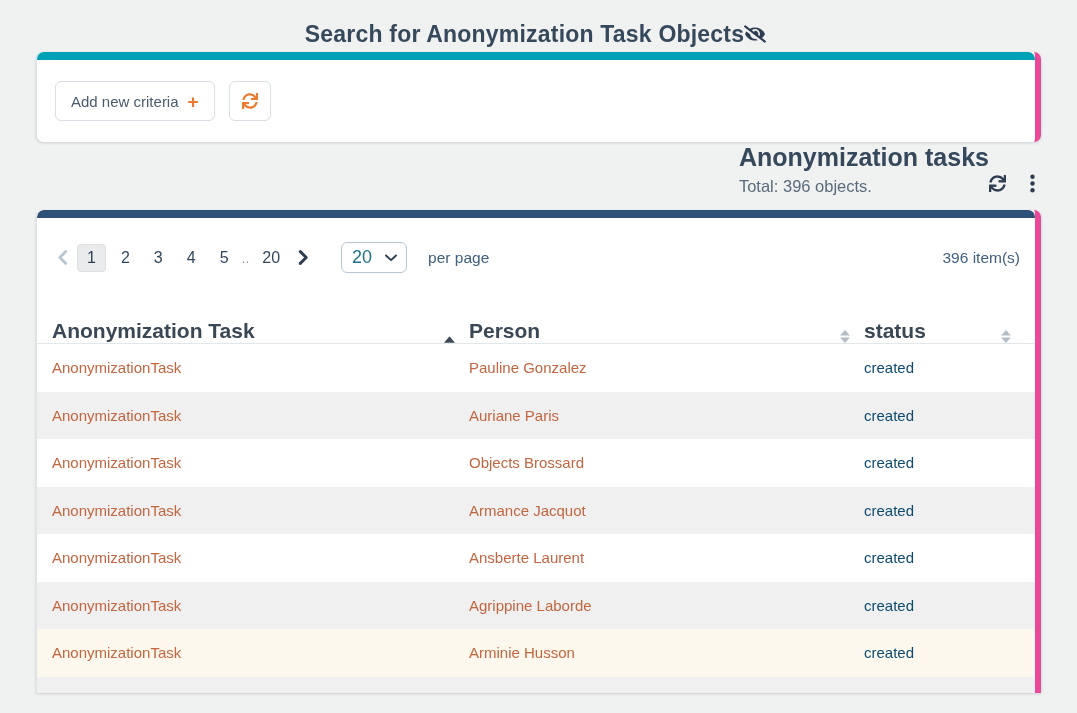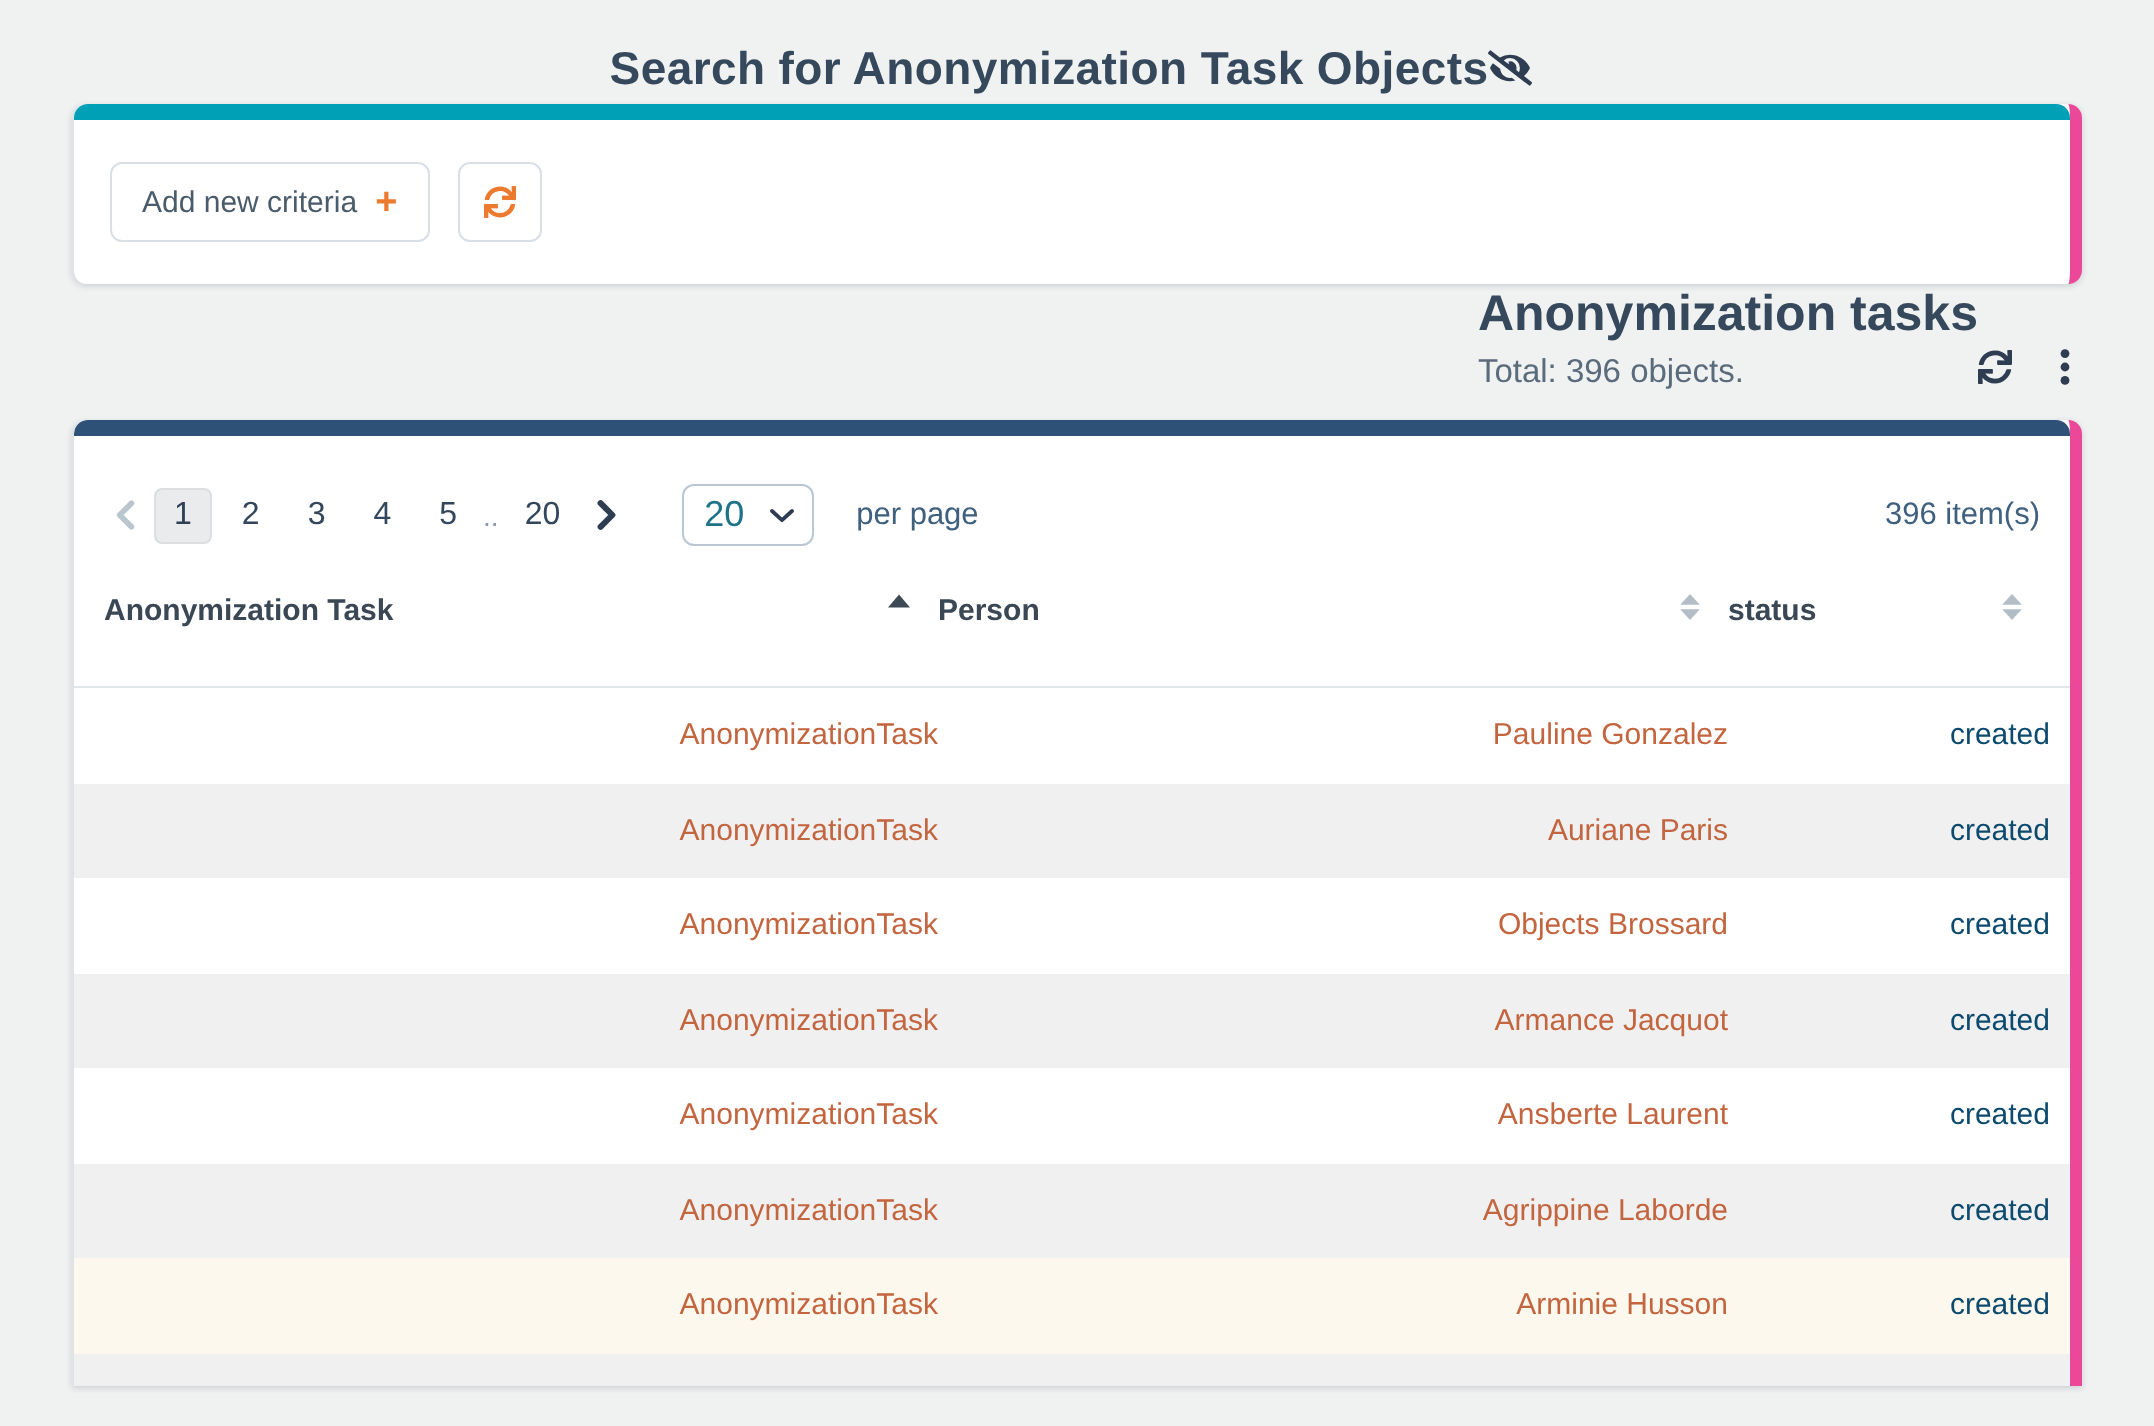--- a/index.html
+++ b/index.html
@@ -74,25 +74,25 @@
   .per-page-label { margin-left: 21px; font-size: 15.5px; color: #40607f; }
   .items-count { margin-left: auto; font-size: 15.5px; color: #40607f; }
 
   
   .tbl-row {
     display: grid; grid-template-columns: 417px 395px 1fr;
     padding: 0 10px 0 15px; align-items: center;
   }
   .tbl-header { height: 47px; border-bottom: 1px solid #e2e7ea; }
   .th-cell {
-    display: flex; align-items: flex-start; justify-content: space-between;
-    font-size: 15px; font-weight: 700; color: #3a4754; padding-right: 14px; cursor: pointer;
+    display: flex; align-items: flex-end; justify-content: space-between;
+    font-size: 21px; font-weight: 700; color: #3a4754; padding-right: 14px; cursor: pointer;
     height: 100%;
   }
-  .data-row { height: 47.5px; background: #fff; text-align: right; }
+  .data-row { height: 47.5px; background: #fff; }
   .data-row.alt { background: #f0f0f0; }
   .data-row.hovered { background: #fdf8ed; }
   .cell-link { font-size: 15px; color: #c3653f; text-decoration: none; cursor: pointer; }
   .cell-text { font-size: 15px; color: #0c4a6e; }
   .partial-row { height: 60px; background: #f0f0f0; }
 
   svg { display: block; }
 </style>
 </head>
 <body>

